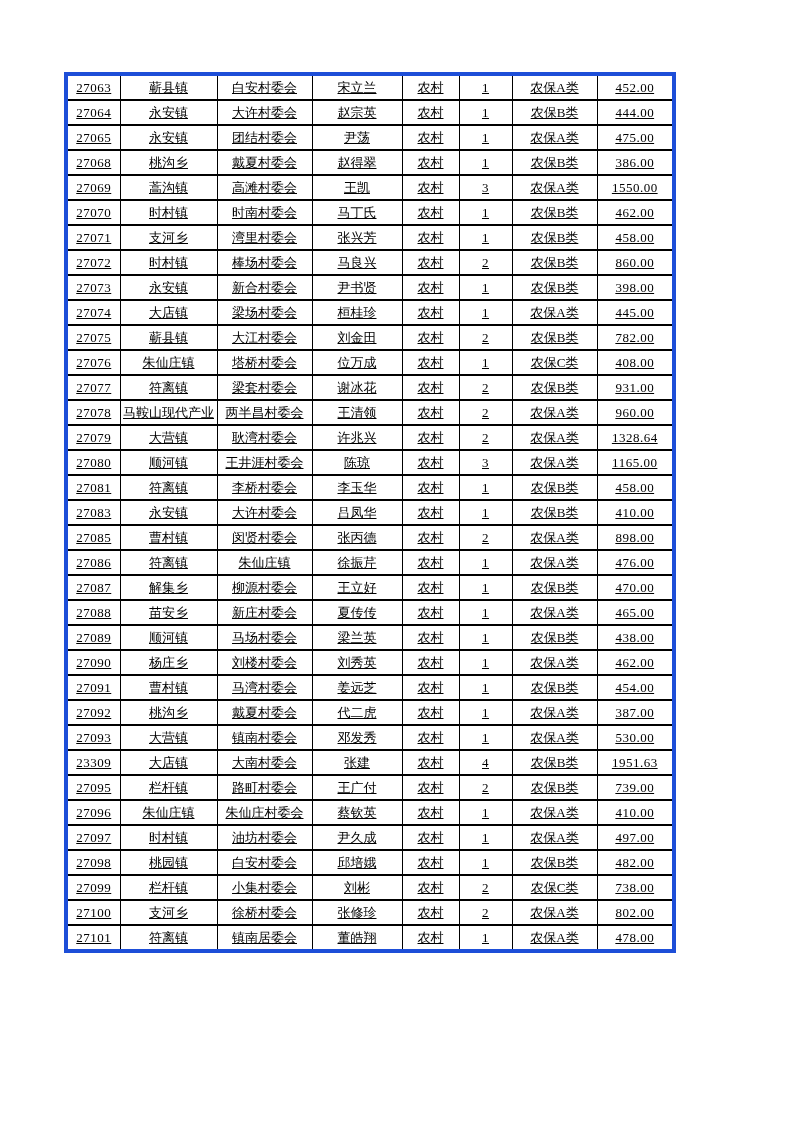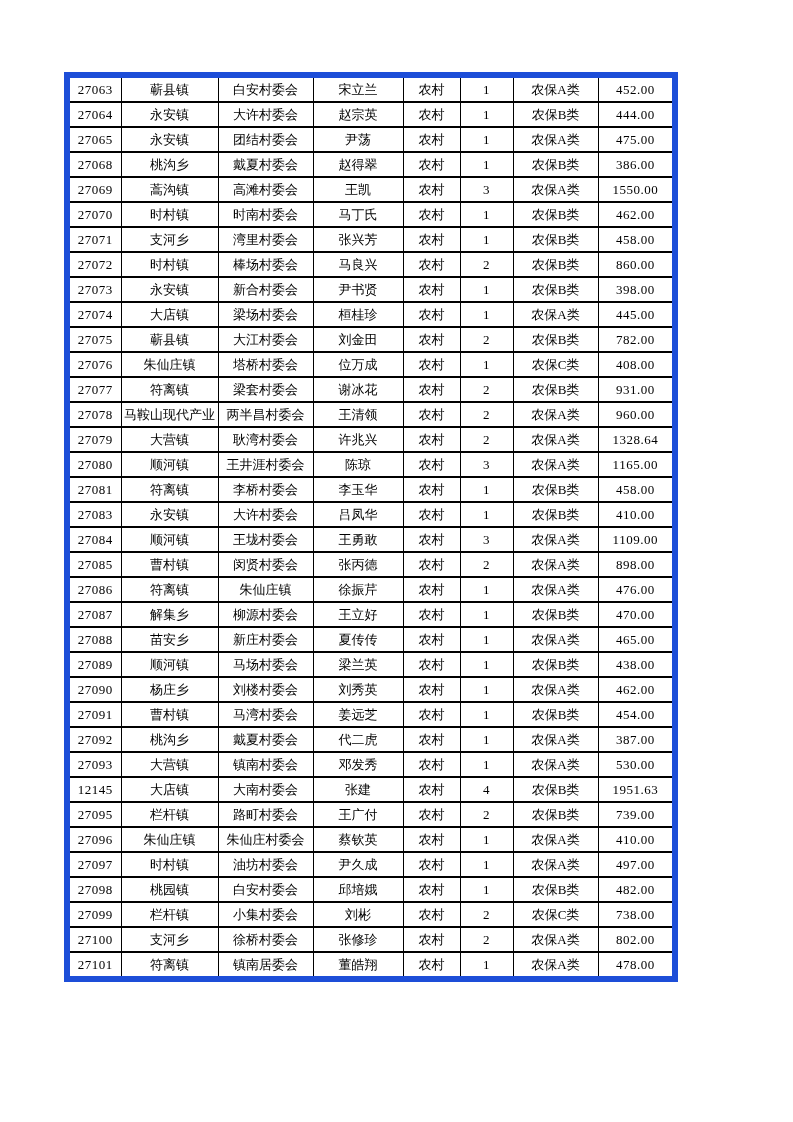--- a/index.html
+++ b/index.html
@@ -16,21 +16,22 @@
     color: #000000;
     overflow: hidden;
   }
   table.data-table {
     position: absolute;
     left: 64px;
     top: 72px;
     width: 608px;
     border-collapse: collapse;
     table-layout: fixed;
-    border: 6px solid #1d4ed8;
+    border: 4px solid #1d4ed8;
+    text-decoration: underline;
   }
   table.data-table td {
     border-left: 1px solid #000000;
     border-right: 1px solid #000000;
     border-top: 2px solid #000000;
     border-bottom: 2px solid #000000;
     height: 23px;
     padding: 0 2px;
     text-align: center;
     vertical-align: middle;
@@ -238,30 +239,20 @@
           <td class="col-0">27083</td>
           <td class="col-1">永安镇</td>
           <td class="col-2">大许村委会</td>
           <td class="col-3">吕凤华</td>
           <td class="col-4">农村</td>
           <td class="col-5">1</td>
           <td class="col-6">农保B类</td>
           <td class="col-7">410.00</td>
         </tr>
         <tr>
-          <td class="col-0">27084</td>
-          <td class="col-1">顺河镇</td>
-          <td class="col-2">王垅村委会</td>
-          <td class="col-3">王勇敢</td>
-          <td class="col-4">农村</td>
-          <td class="col-5">3</td>
-          <td class="col-6">农保A类</td>
-          <td class="col-7">1109.00</td>
-        </tr>
-        <tr>
           <td class="col-0">27085</td>
           <td class="col-1">曹村镇</td>
           <td class="col-2">闵贤村委会</td>
           <td class="col-3">张丙德</td>
           <td class="col-4">农村</td>
           <td class="col-5">2</td>
           <td class="col-6">农保A类</td>
           <td class="col-7">898.00</td>
         </tr>
         <tr>
@@ -338,21 +329,21 @@
           <td class="col-0">27093</td>
           <td class="col-1">大营镇</td>
           <td class="col-2">镇南村委会</td>
           <td class="col-3">邓发秀</td>
           <td class="col-4">农村</td>
           <td class="col-5">1</td>
           <td class="col-6">农保A类</td>
           <td class="col-7">530.00</td>
         </tr>
         <tr>
-          <td class="col-0">12145</td>
+          <td class="col-0">23309</td>
           <td class="col-1">大店镇</td>
           <td class="col-2">大南村委会</td>
           <td class="col-3">张建</td>
           <td class="col-4">农村</td>
           <td class="col-5">4</td>
           <td class="col-6">农保B类</td>
           <td class="col-7">1951.63</td>
         </tr>
         <tr>
           <td class="col-0">27095</td>

